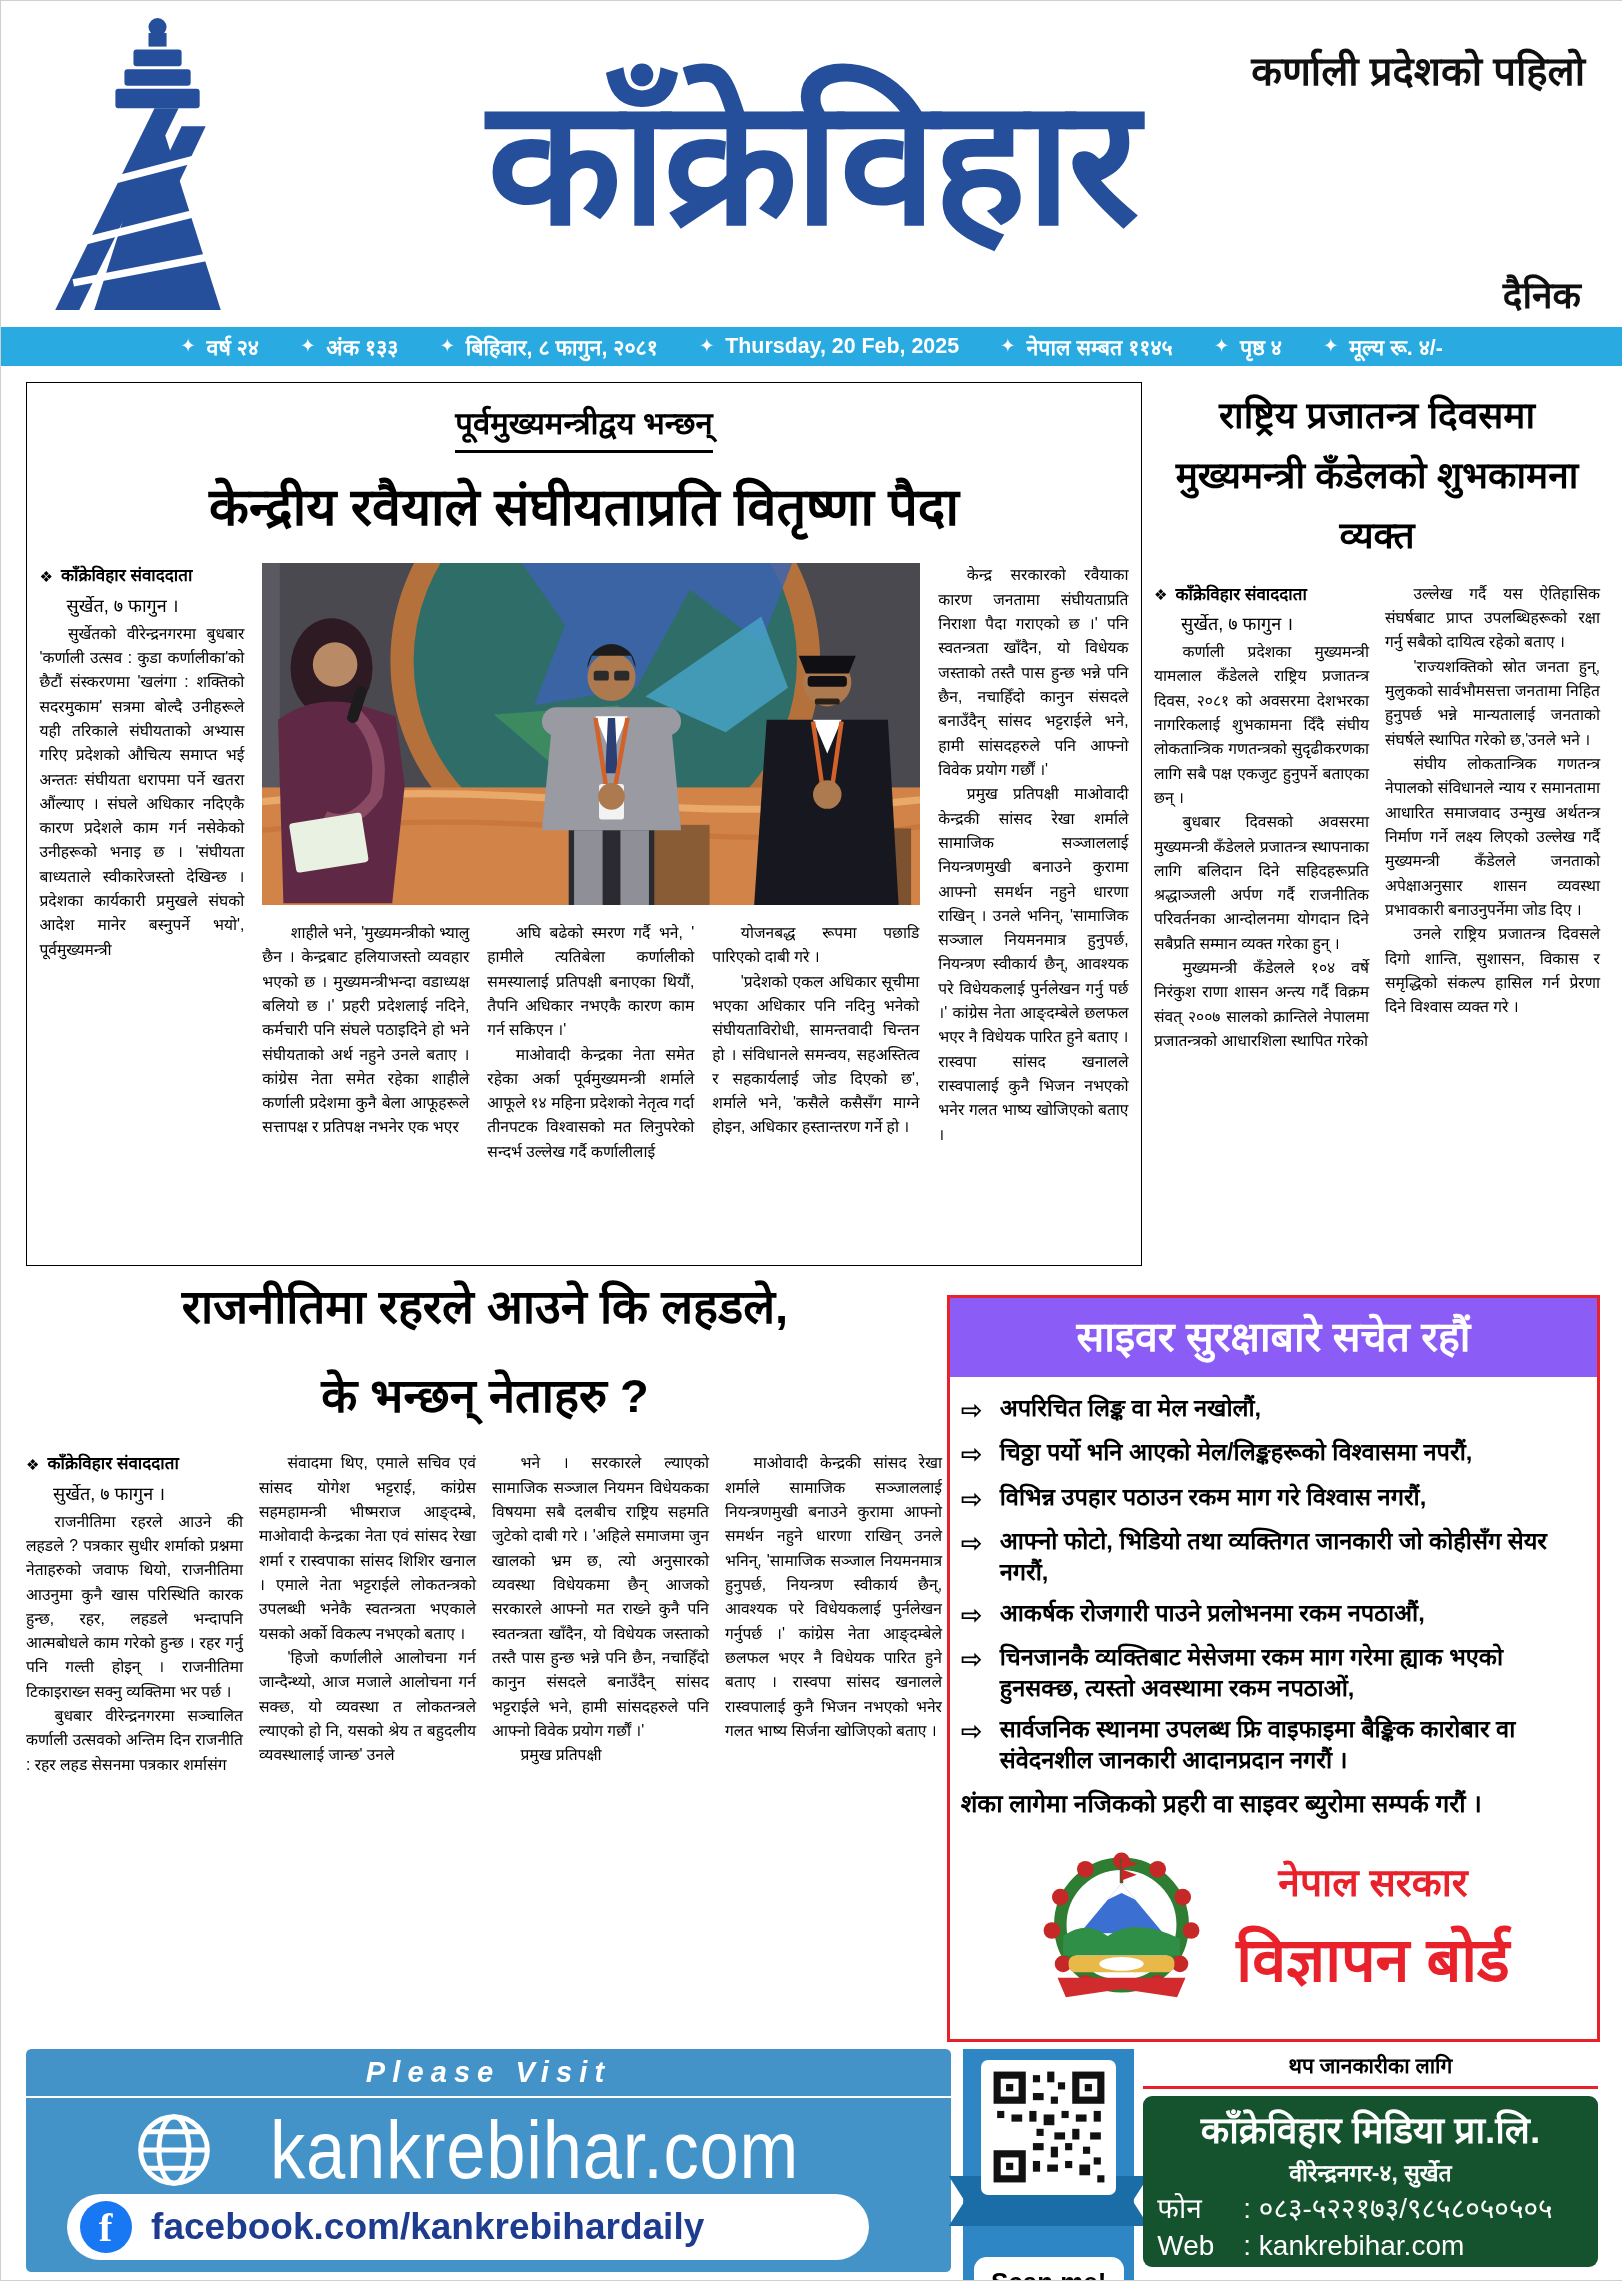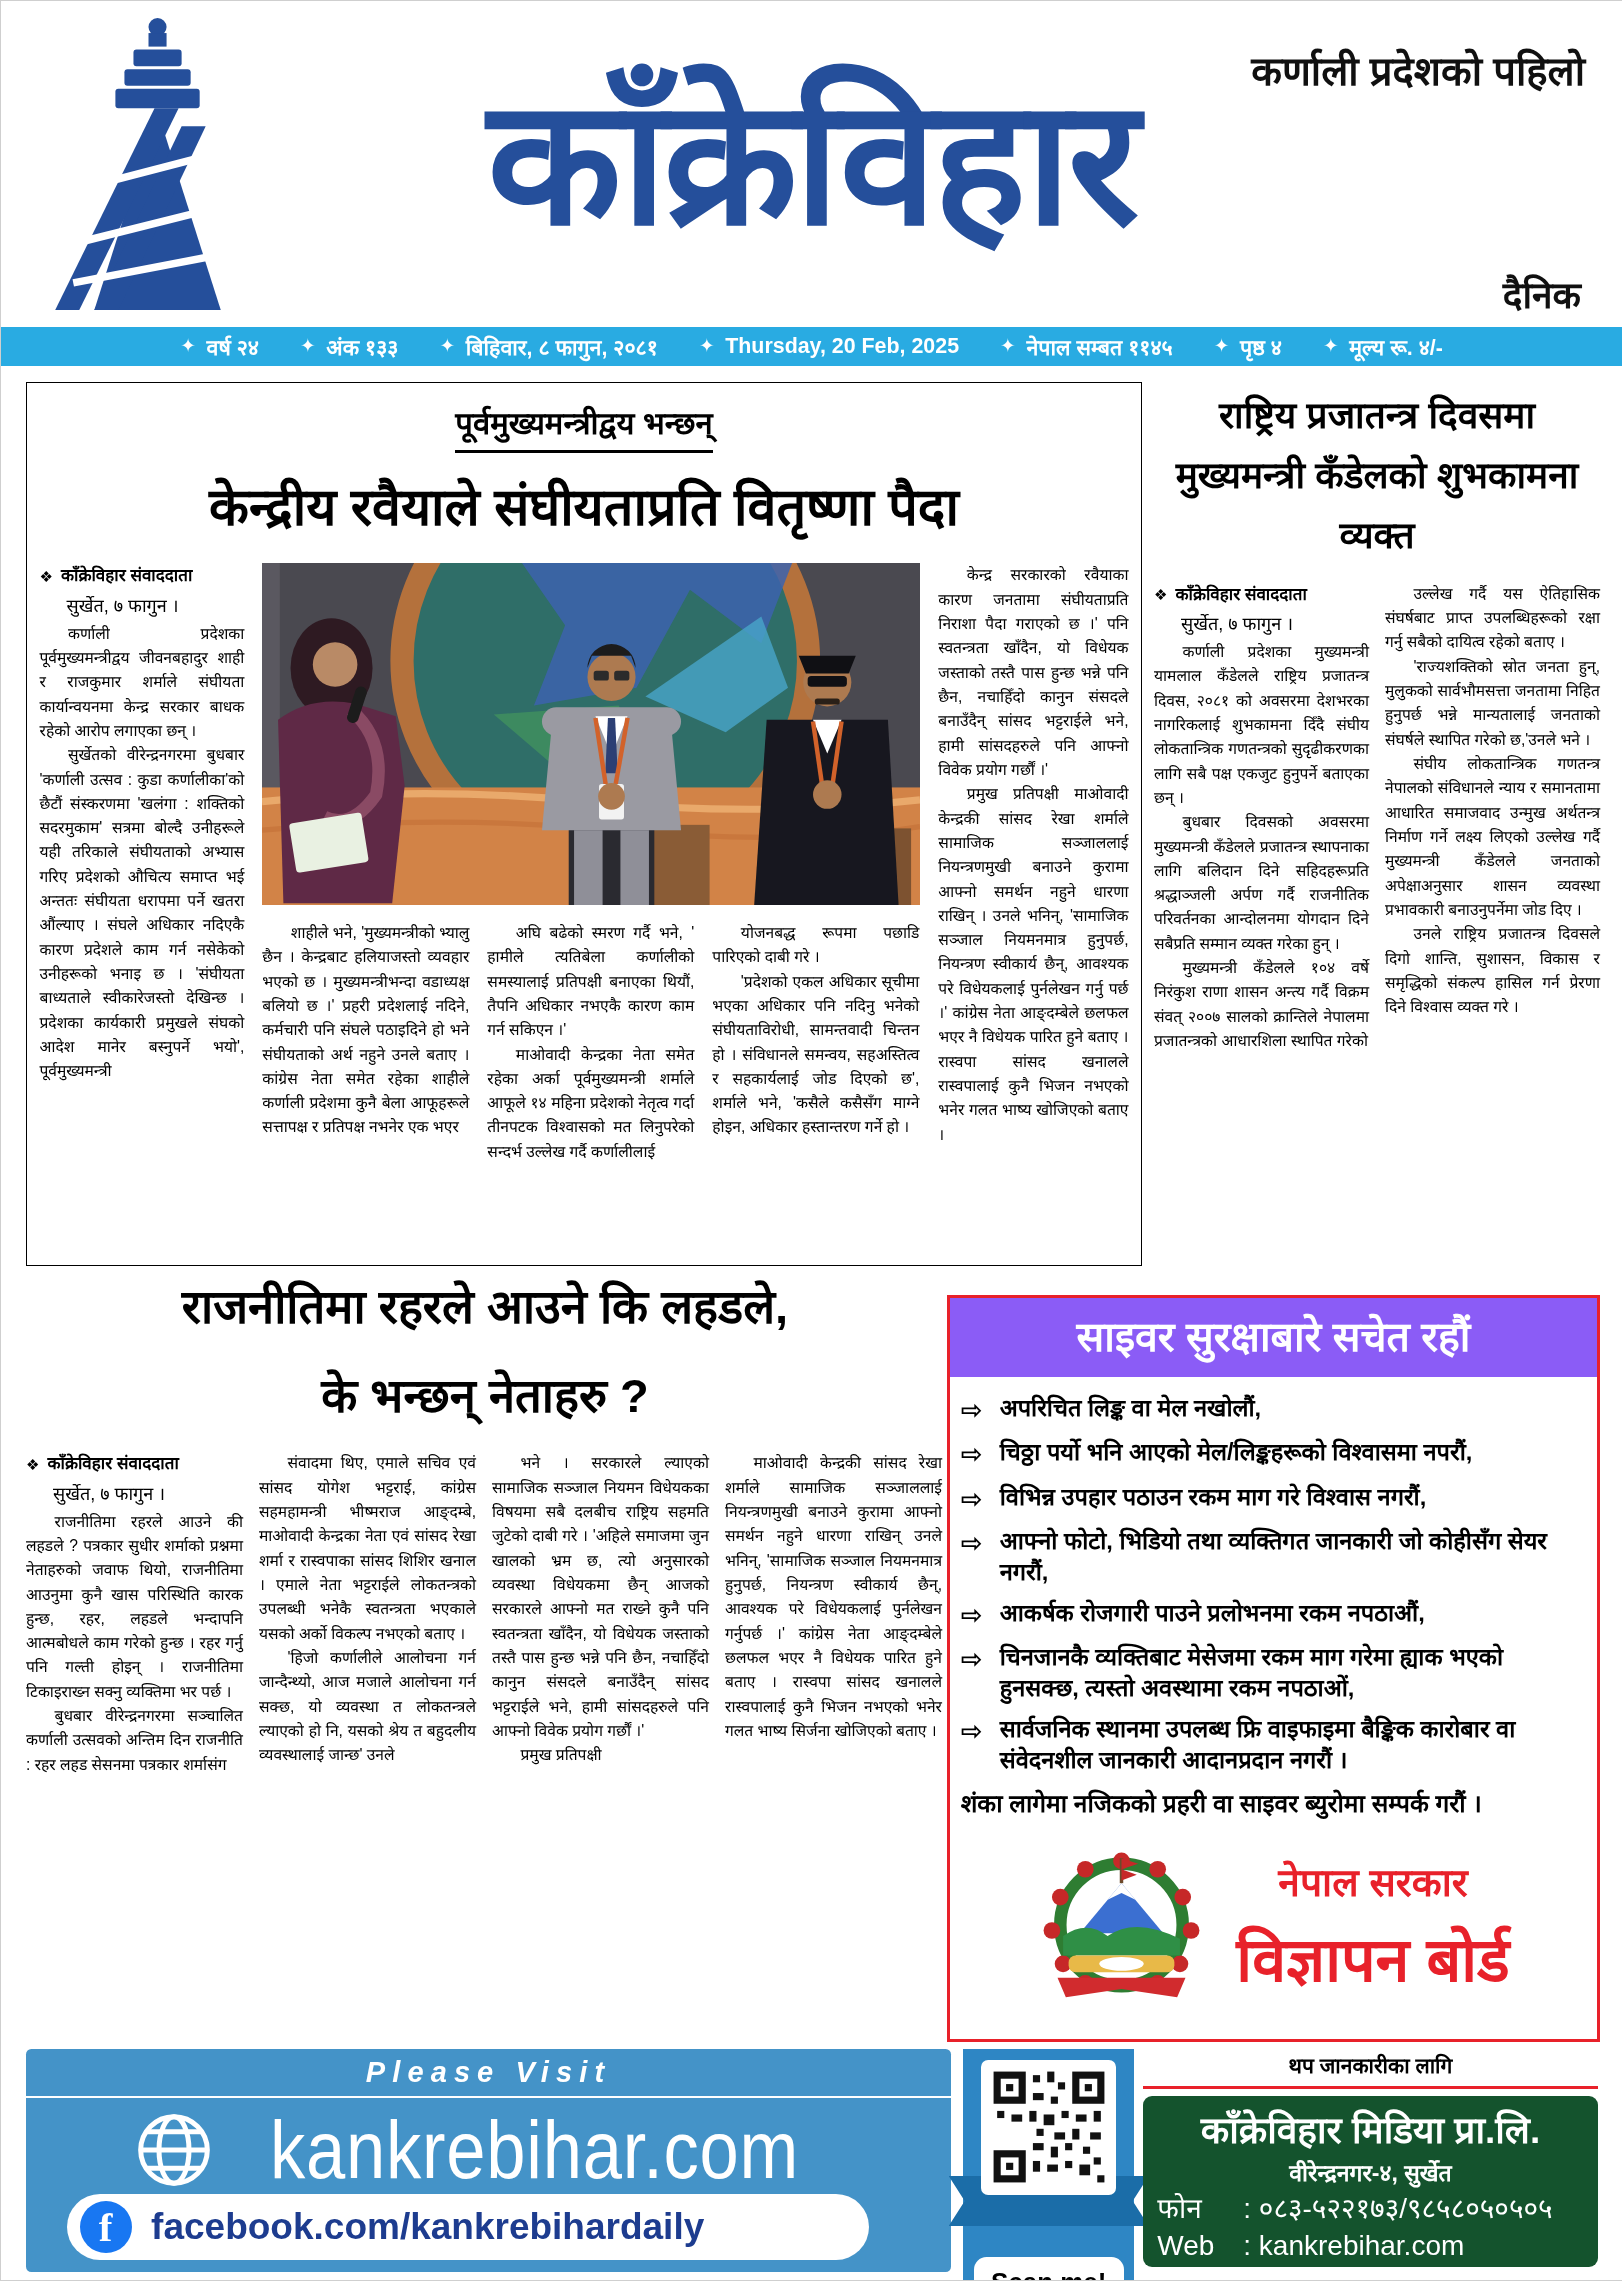--- a/index.html
+++ b/index.html
@@ -184,21 +184,20 @@
     <div class="kicker-wrap"><span class="kicker">पूर्वमुख्यमन्त्रीद्वय भन्छन्</span></div>
     <div class="lead-headline">केन्द्रीय रवैयाले संघीयताप्रति वितृष्णा पैदा</div>
     <div class="lead-body">
       <div class="col lead-col-1">
         <div class="byline">
           <span class="diamond">❖</span>
           <span>काँक्रेविहार संवाददाता</span>
         </div>
         <div class="dateline">सुर्खेत, ७ फागुन ।</div>
         <div>
-            <p class="para">कर्णाली प्रदेशका पूर्वमुख्यमन्त्रीद्वय जीवनबहादुर शाही र राजकुमार शर्माले संघीयता कार्यान्वयनमा केन्द्र सरकार बाधक रहेको आरोप लगाएका छन् ।</p>
             <p class="para">सुर्खेतको वीरेन्द्रनगरमा बुधबार 'कर्णाली उत्सव : कुडा कर्णालीका'को छैटौं संस्करणमा 'खलंगा : शक्तिको सदरमुकाम' सत्रमा बोल्दै उनीहरूले यही तरिकाले संघीयताको अभ्यास गरिए प्रदेशको औचित्य समाप्त भई अन्ततः संघीयता धरापमा पर्ने खतरा औंल्याए । संघले अधिकार नदिएकै कारण प्रदेशले काम गर्न नसेकेको उनीहरूको भनाइ छ । 'संघीयता बाध्यताले स्वीकारेजस्तो देखिन्छ । प्रदेशका कार्यकारी प्रमुखले संघको आदेश मानेर बस्नुपर्ने भयो', पूर्वमुख्यमन्त्री</p>
           </div>
       </div>
       <div class="lead-mid">
         <svg class="photo-frame" viewBox="0 0 738 384" preserveAspectRatio="none">
           <rect width="738" height="384" fill="#4a4950"></rect>
           <rect width="20" height="384" fill="#6a6870" opacity=".5"></rect>
           <circle cx="385" cy="110" r="228" fill="#2f6e68" stroke="#b4713c" stroke-width="26"></circle>
           <path d="M250,-60 L340,70 L305,160 L420,140 L480,30 L560,90 L610,-40 Z" fill="#3c63ae" opacity=".85"></path>
           <path d="M430,150 L520,190 L590,140 L560,60 Z" fill="#49a5c9" opacity=".8"></path>

